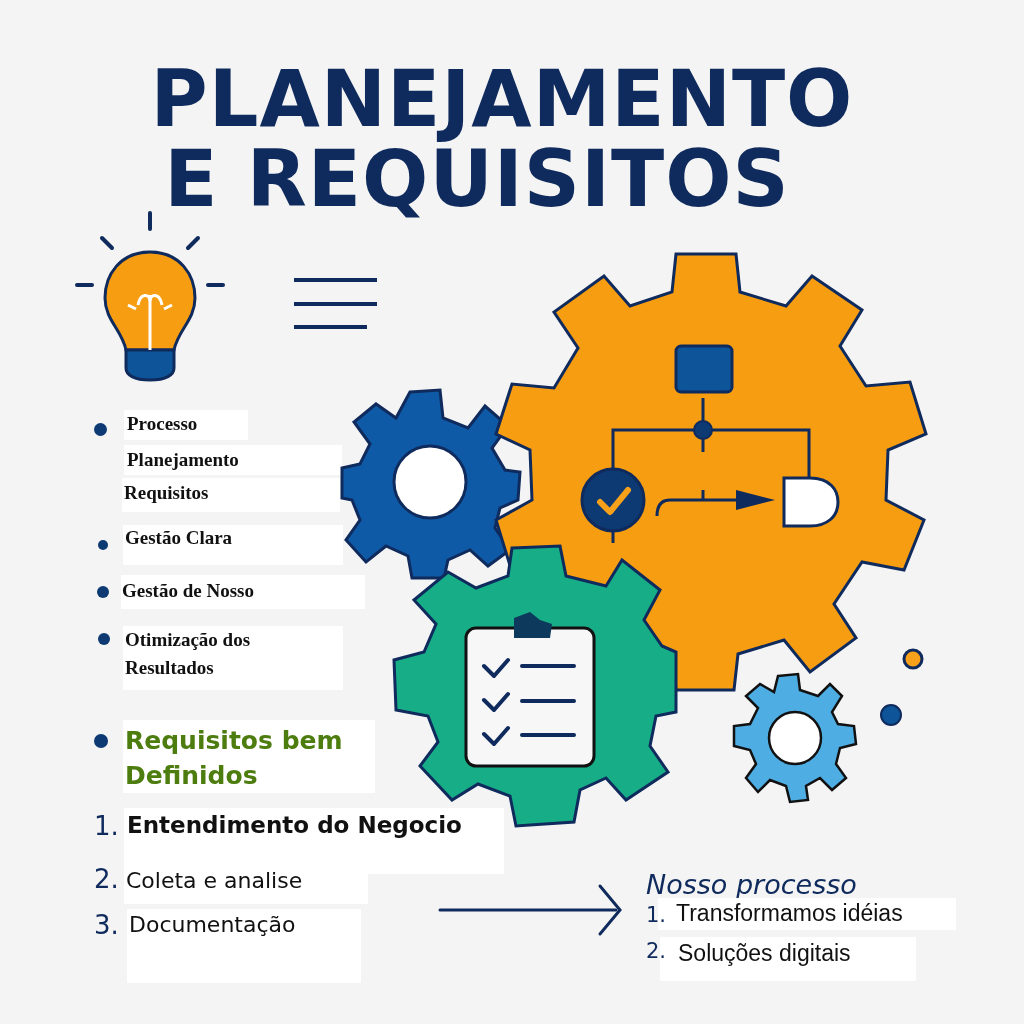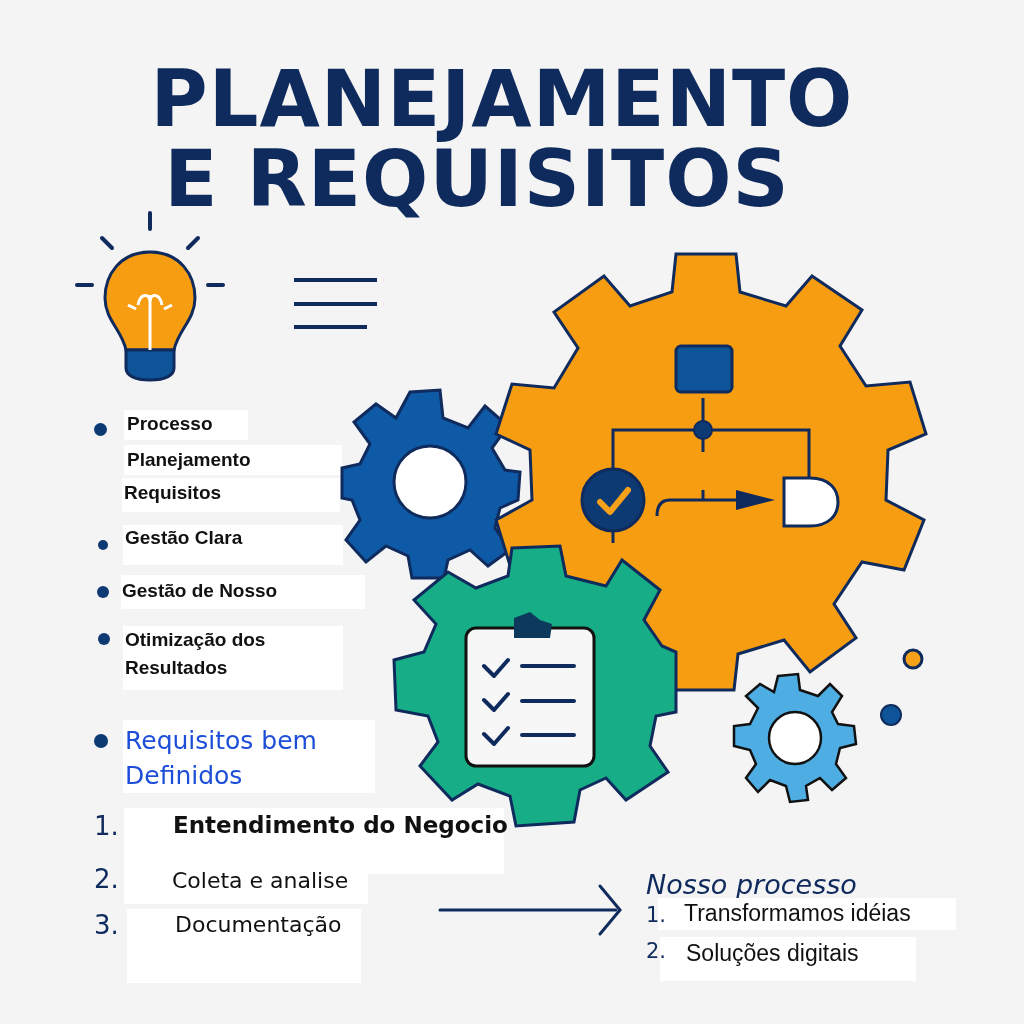--- a/index.html
+++ b/index.html
@@ -11,38 +11,38 @@
   .abs { position: absolute; }
   .title {
     position: absolute; left: 0; width: 1024px; text-align: center;
     font-family: "DejaVu Sans", sans-serif; font-weight: bold;
     color: #0f2a5c; letter-spacing: 1px; line-height: 1;
   }
   .t1 { top: 60px; font-size: 78px; left: -10px; transform: scaleX(1.0); }
   .t2 { top: 140px; font-size: 78px; left: -35px; }
 
   .mono {
-    font-family: Liberation Sans, sans-serif;
+    font-family: Liberation Serif, serif;
     font-weight: bold; font-size: 19px; color: #111; line-height: 33px;
   }
   .box { position: absolute; background: #ffffff; }
   .dot { position: absolute; width: 13px; height: 13px; border-radius: 50%; background: #0d3a73; }
 
   .blue-head {
-    font-family: "DejaVu Sans", sans-serif; font-weight: normal; font-size: 25px;
-    color: #1d4ed8; line-height: 34px;
+    font-family: "DejaVu Sans", sans-serif; font-weight: bold; font-size: 25px;
+    color: #4d7c0f; line-height: 34px;
   }
   .num { font-family: "DejaVu Sans", sans-serif; color: #0f2a5c; }
   .item {
-    font-family: "DejaVu Sans", sans-serif; font-size: 22px; color: #111; margin-left: 46px;
+    font-family: "DejaVu Sans", sans-serif; font-size: 22px; color: #111;
   }
   .italic-head {
     font-family: "DejaVu Sans", sans-serif; font-style: italic; font-size: 27px; color: #0f2a5c;
   }
-  .proc-item { font-family: "Liberation Sans", sans-serif; font-size: 23px; color: #111; margin-left: 8px; }
+  .proc-item { font-family: "Liberation Sans", sans-serif; font-size: 23px; color: #111; }
 </style>
 </head>
 <body>
 
 <div class="title t1">PLANEJAMENTO</div>
 <div class="title t2">E REQUISITOS</div>
 
 <svg class="abs" style="left:70px;top:205px" width="160" height="185" viewBox="0 0 160 185">
   <g stroke="#0f2a5c" stroke-width="4" stroke-linecap="round">
     <line x1="80" y1="8" x2="80" y2="24"></line>

